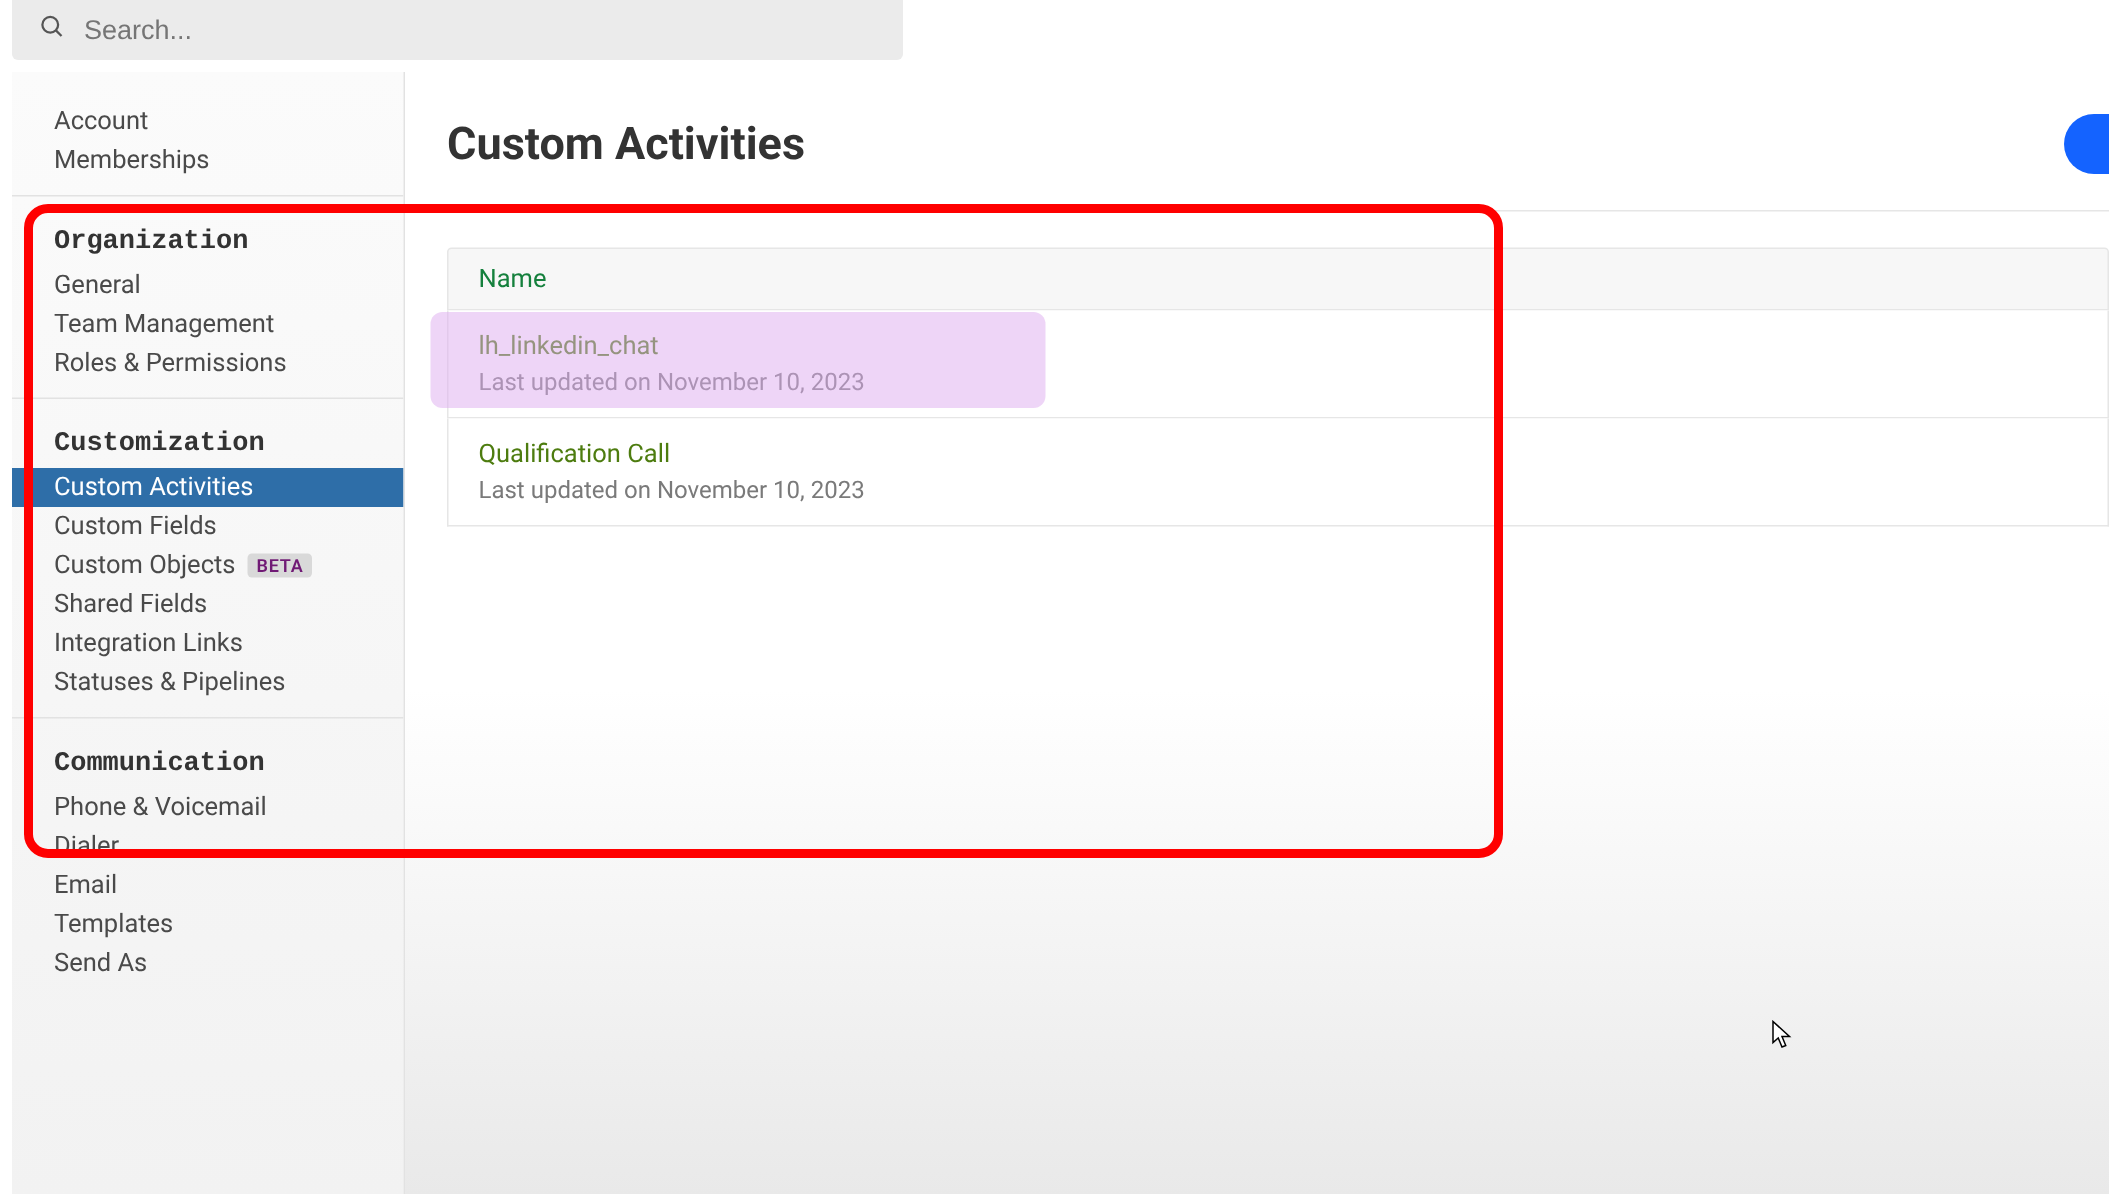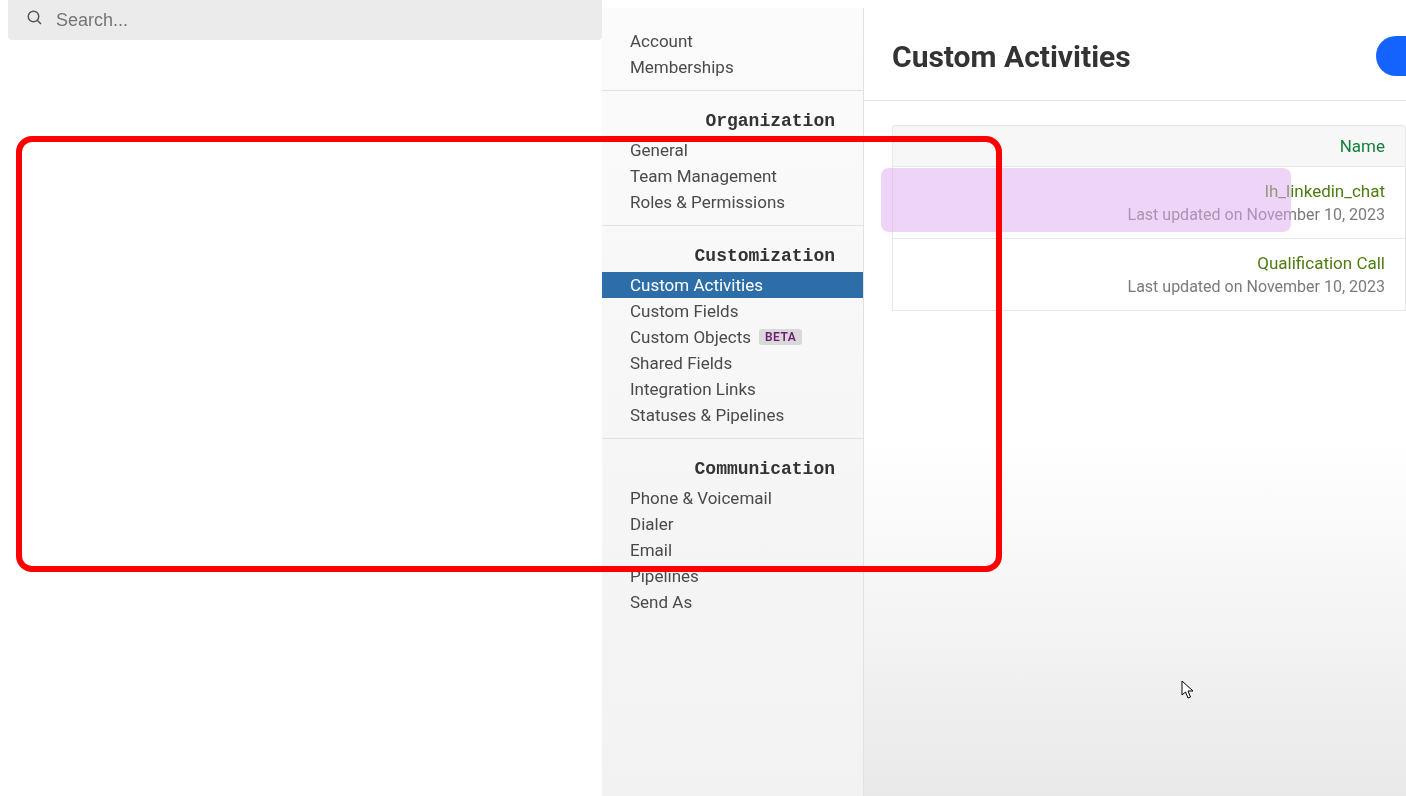--- a/index.html
+++ b/index.html
@@ -13,21 +13,21 @@
     background: #fff;
     position: relative;
   }
   .viewport {
     position: absolute;
     left: 8px;
     top: 0;
     right: 0;
     bottom: 0;
     display: flex;
-    flex-direction: row;
+    flex-direction: column;
   }
   .searchbar {
     height: 40px;
     width: 594px;
     background: #ebebeb;
     border-radius: 0 0 4px 4px;
     display: flex;
     align-items: center;
     padding: 0 18px;
     gap: 12px;
@@ -38,21 +38,20 @@
     outline: none;
     background: transparent;
     font-size: 18px;
     color: #666;
     flex: 1;
   }
   .layout {
     flex: 1;
     display: flex;
     margin-top: 8px;
-    text-align: right;
   }
   .sidebar {
     width: 262px;
     background: linear-gradient(to bottom, #fbfbfb, #f2f2f2);
     border-right: 1px solid #e2e2e2;
     overflow: hidden;
     padding-top: 20px;
   }
   .sidebar .group {
     border-bottom: 1px solid #e2e2e2;
@@ -225,21 +224,21 @@
         <div class="nav-item">Shared Fields</div>
         <div class="nav-item">Integration Links</div>
         <div class="nav-item">Statuses &amp; Pipelines</div>
       </div>
 
       <div class="group">
         <div class="group-heading">Communication</div>
         <div class="nav-item">Phone &amp; Voicemail</div>
         <div class="nav-item">Dialer</div>
         <div class="nav-item">Email</div>
-        <div class="nav-item">Pipelines</div>
+        <div class="nav-item">Templates</div>
         <div class="nav-item">Send As</div>
       </div>
 
     </nav>
 
     <main class="main">
       <div class="page-header">
         <h1 class="page-title">Custom Activities</h1>
         <div class="add-btn"></div>
       </div>

